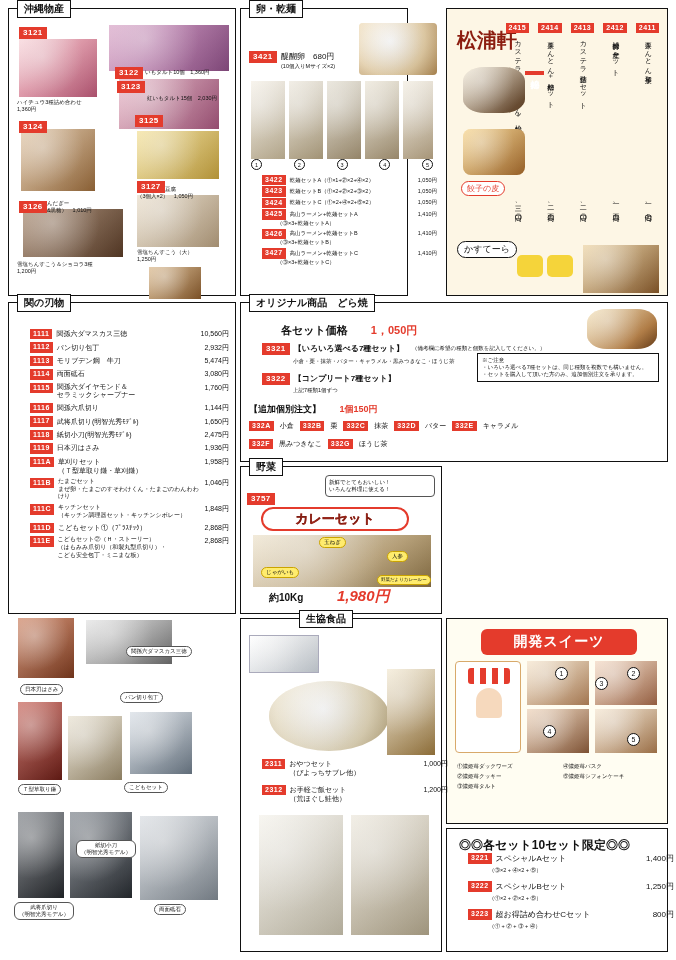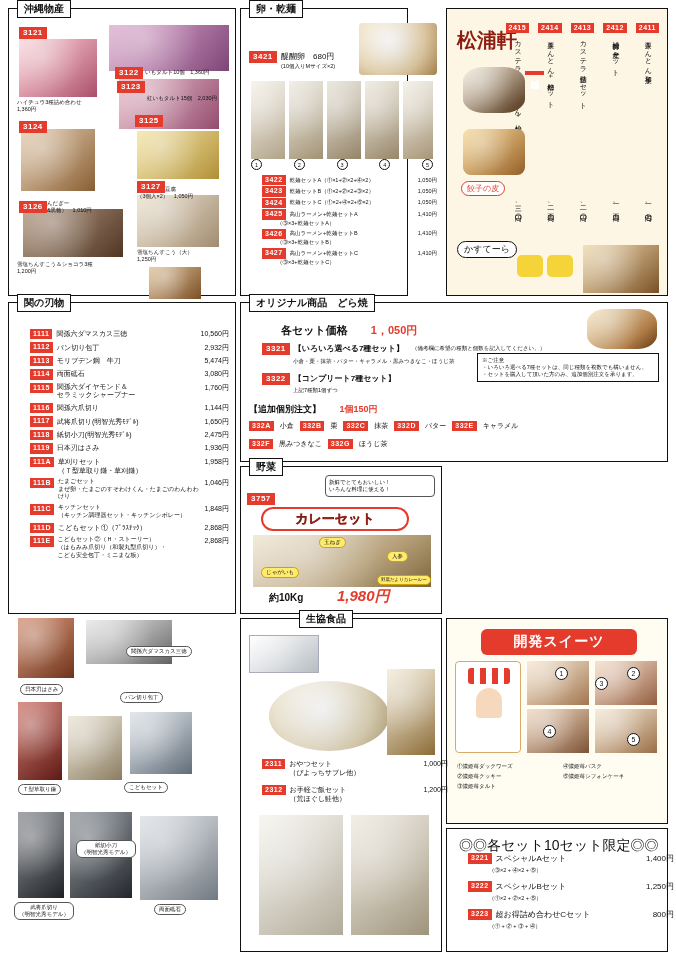--- a/index.html
+++ b/index.html
@@ -501,21 +501,21 @@
       <span class="lbl" style="white-space:pre-line;line-height:1.3;">お手軽ご飯セット
 （荒ほぐし鮭他）</span>
       <span class="price">1,200円</span>
     </div>
 
     <div class="ph" style="left:18px;top:196px;width:84px;height:120px;background:linear-gradient(150deg,#f2efe6,#c9c2ae);"></div>
     <div class="ph" style="left:110px;top:196px;width:78px;height:120px;background:linear-gradient(150deg,#e8e2d4,#b4a88d);"></div>
   </div>
 
   <div class="panel bordered" id="sec-setlimit">
-    <div style="position:absolute;left:12px;top:8px;font-size:14px;font-weight:normal;">◎◎各セット10セット限定◎◎</div>
+    <div style="position:absolute;left:12px;top:8px;font-size:12px;font-weight:bold;">◎◎各セット10セット限定◎◎</div>
 
     <div class="row" style="position:absolute;left:8px;top:24px;width:206px;">
       <span class="code sm">3221</span>
       <span class="lbl" style="font-size:8px;">スペシャルAセット</span>
       <span class="price" style="font-size:8px;">1,400円</span>
     </div>
     <div class="tiny" style="position:absolute;left:42px;top:38px;">（③×2 + ④×2 + ⑤）</div>
 
     <div class="row" style="position:absolute;left:8px;top:52px;width:206px;">
       <span class="code sm">3222</span>

